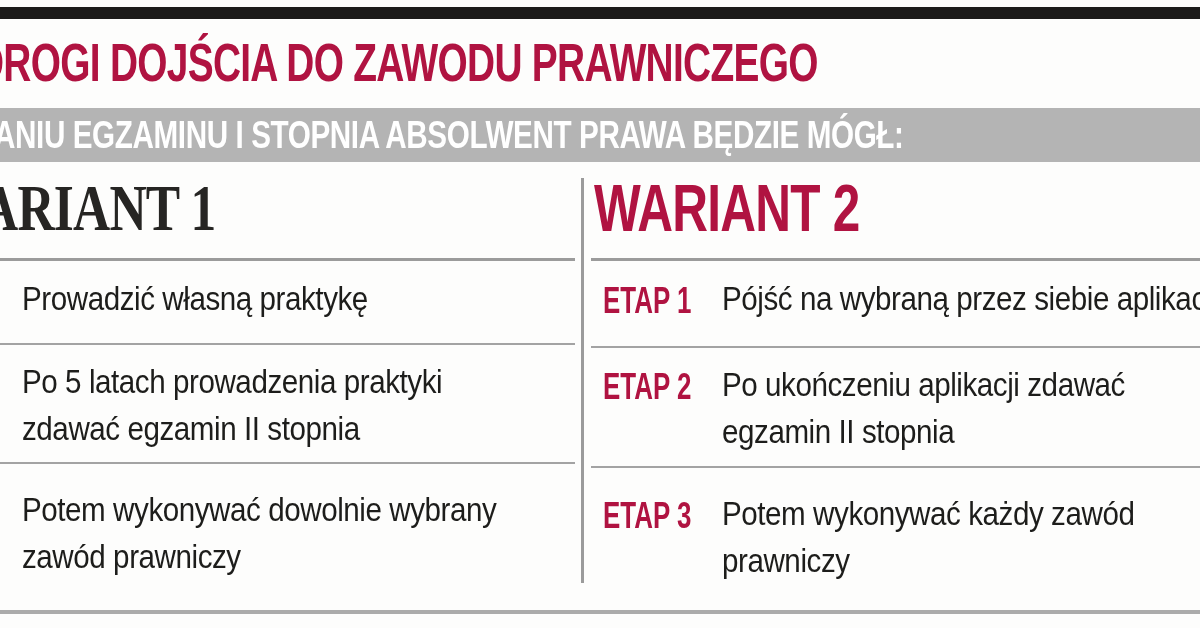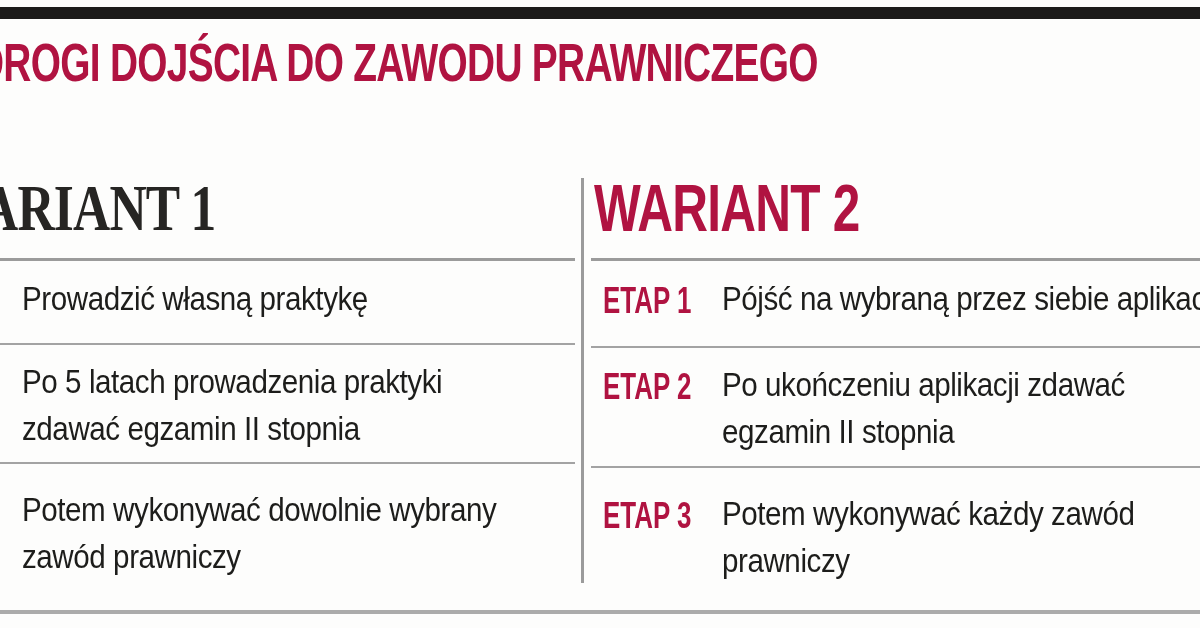--- a/index.html
+++ b/index.html
@@ -44,20 +44,23 @@
 </style>
 </head>
 <body>
 
 <div class="canvas">
 
   <div class="topbar"></div>
 
   <div class="title">DROGI DOJŚCIA DO ZAWODU PRAWNICZEGO</div>
 
+  <div class="banner">
+    <div class="banner-text">ANIU EGZAMINU I STOPNIA ABSOLWENT PRAWA BĘDZIE MÓGŁ:</div>
+  </div>
 
   <div class="variant-heading v1-heading">WARIANT 1</div>
   <div class="variant-heading v2-heading">WARIANT 2</div>
 
   <div class="rule" style="left:0;top:258px;width:575px;"></div>
   <div class="rule" style="left:591px;top:258px;width:609px;"></div>
 
   <div class="divider"></div>
 
   <div>

